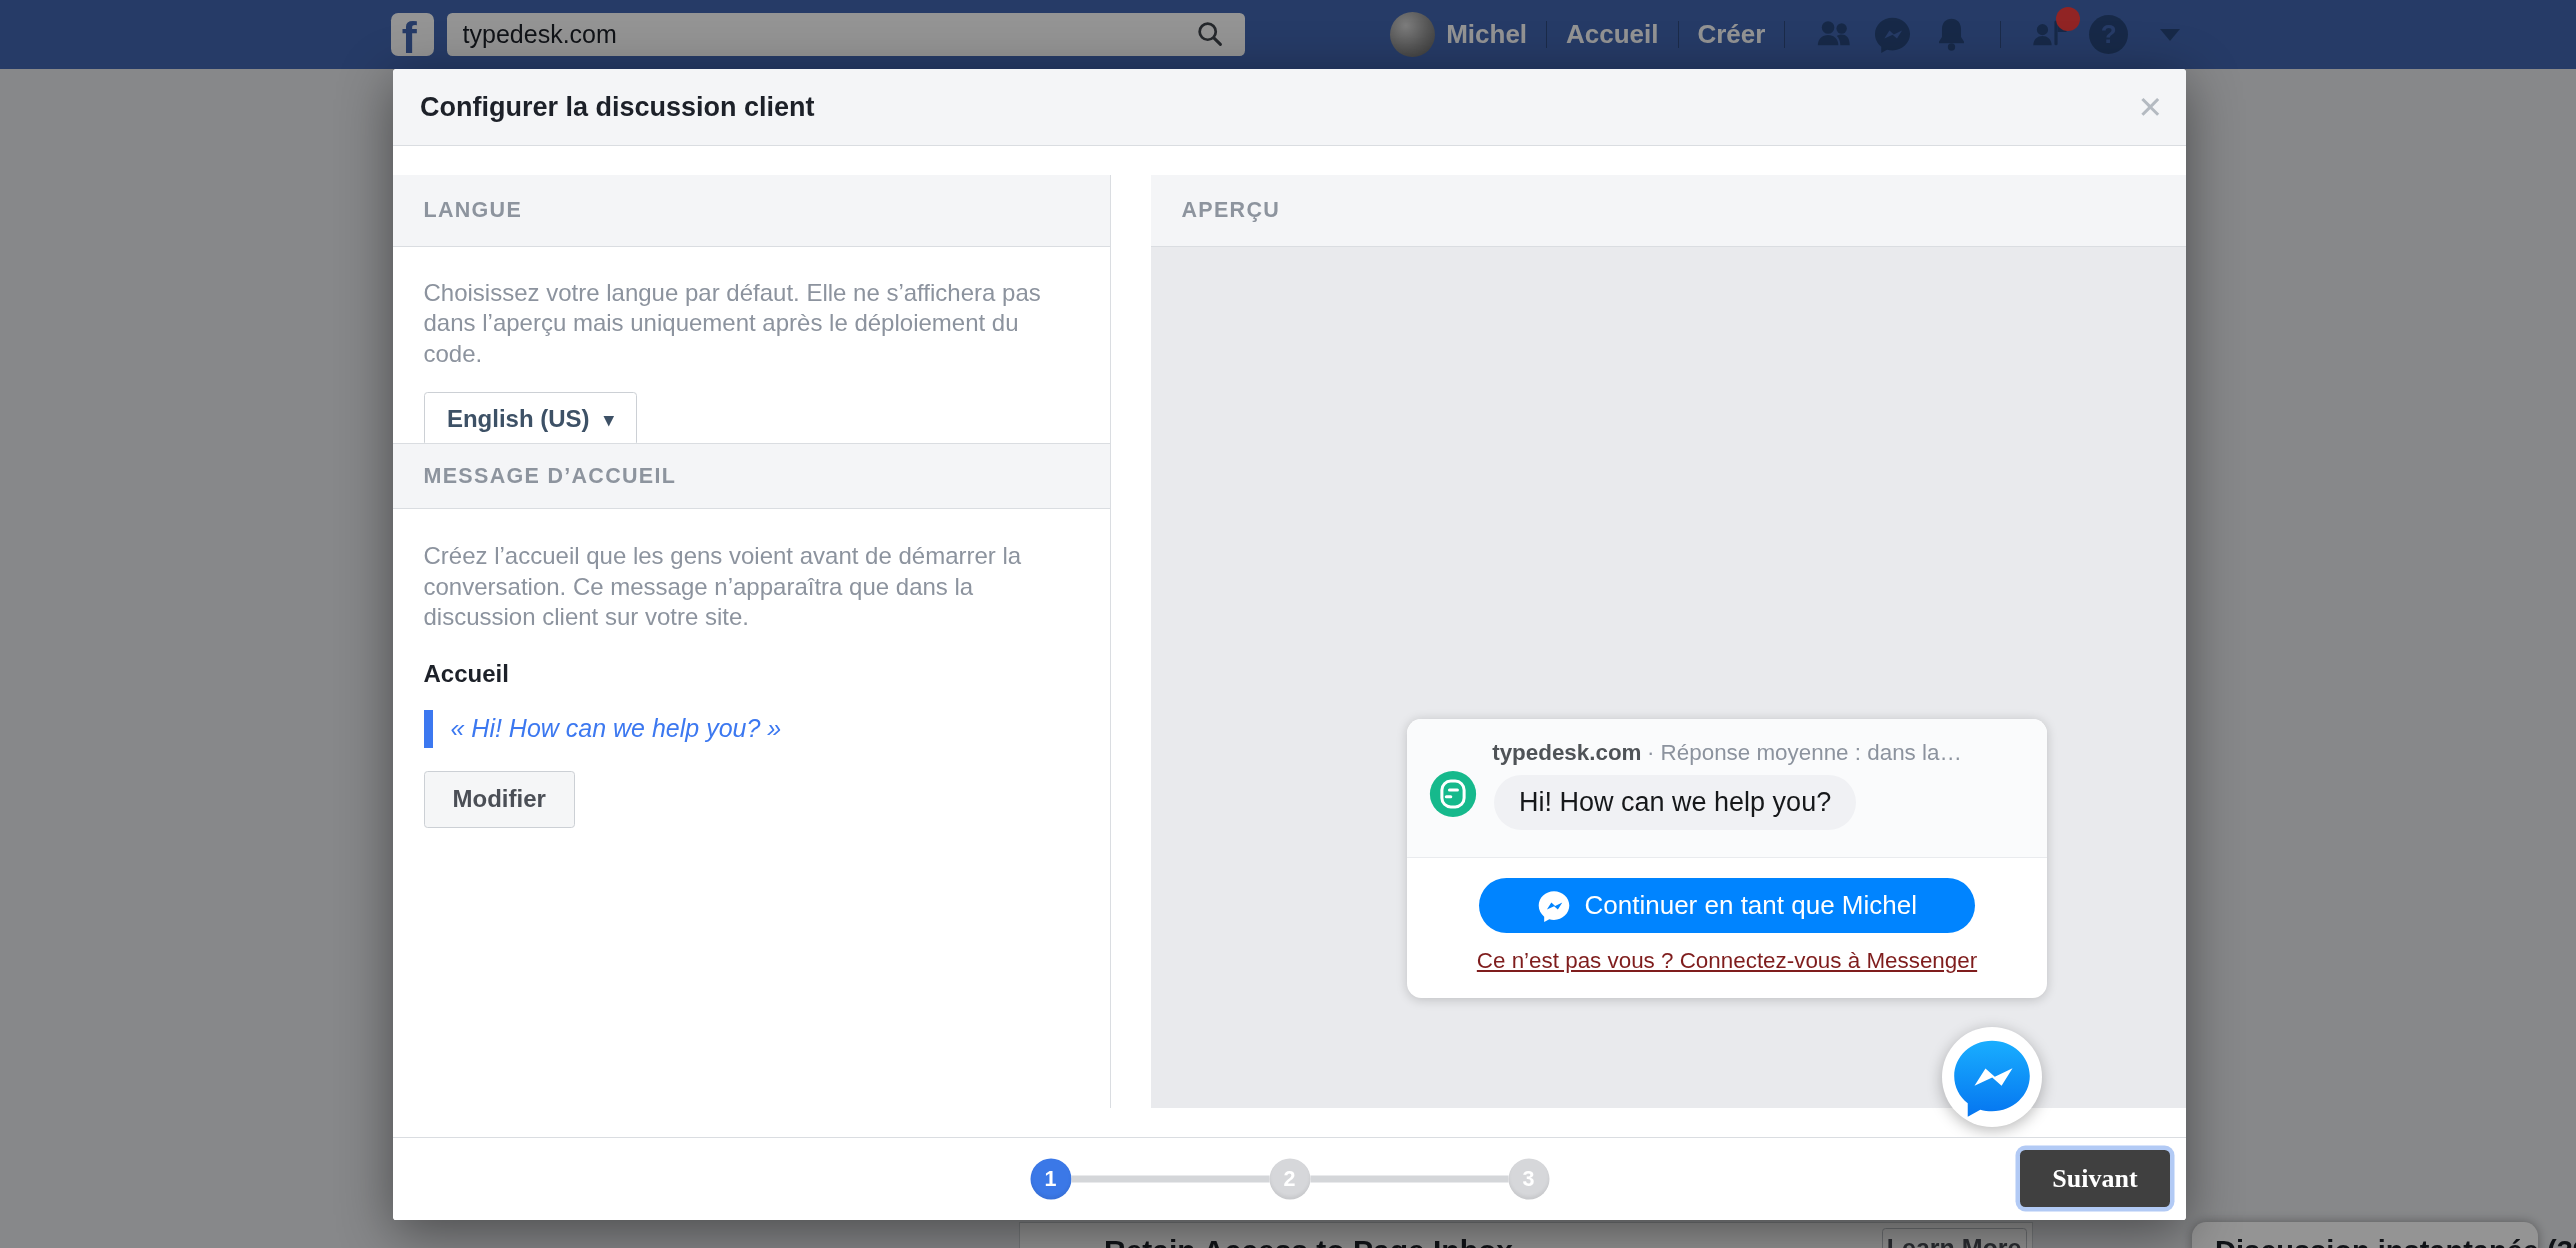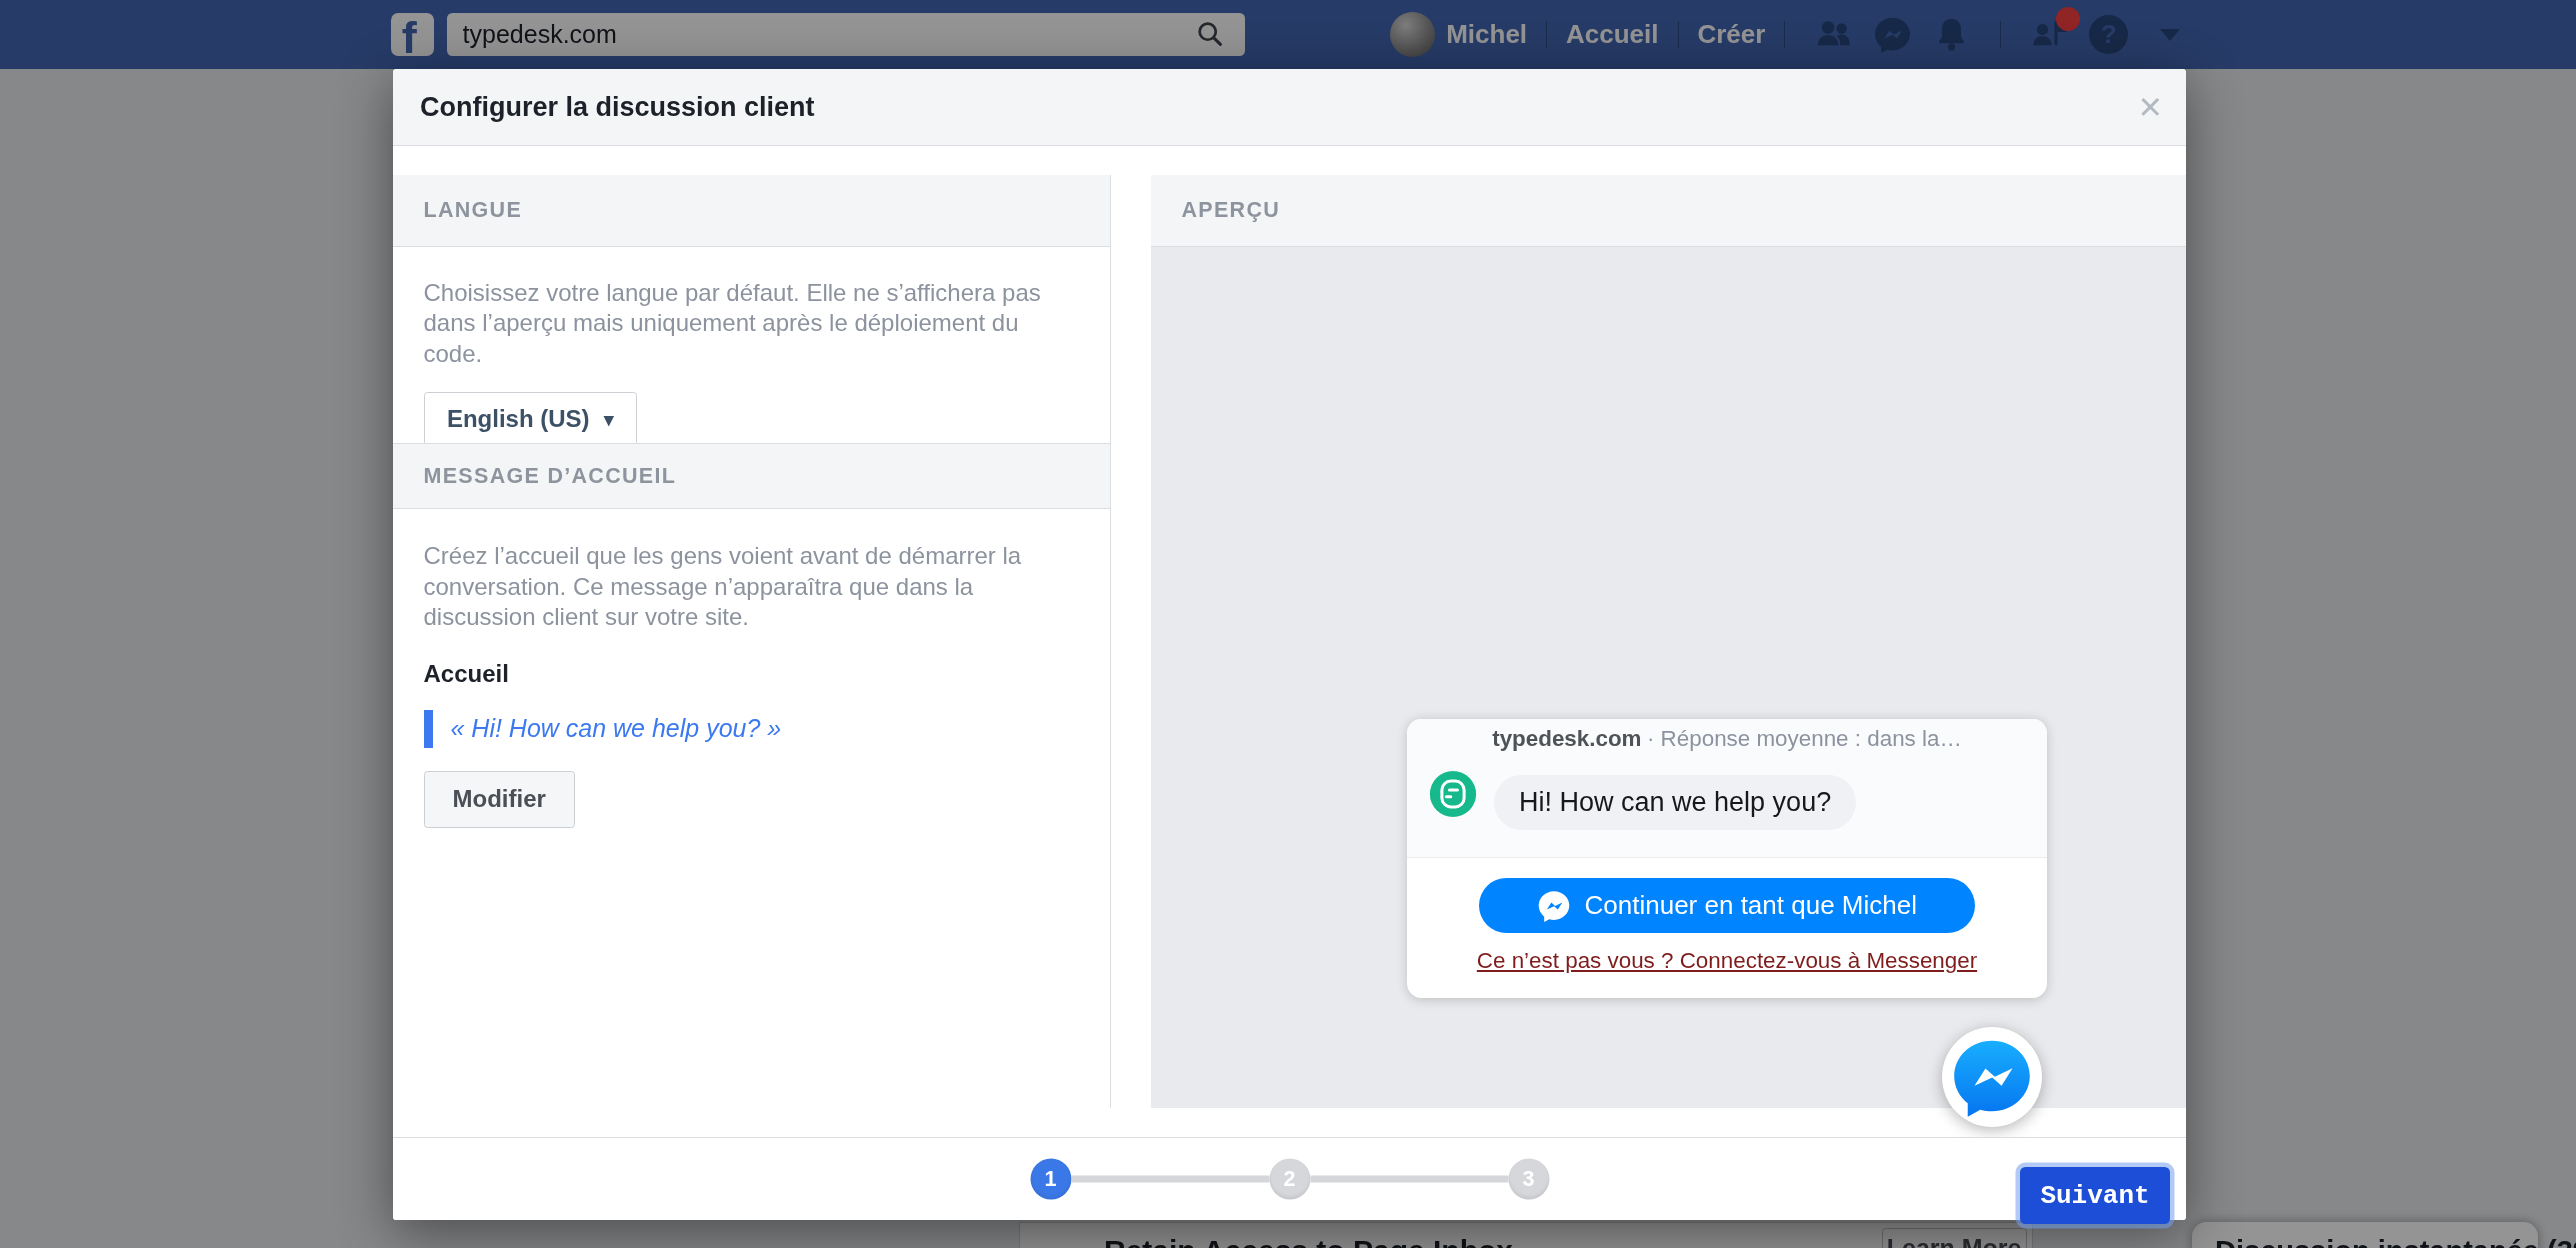--- a/index.html
+++ b/index.html
@@ -61,38 +61,38 @@
   .sec-greet { padding:32px 30.5px 0 30.5px; }
   .field-label { margin-top:27px; font-size:24px; font-weight:bold; color:#1d2129; }
   .quote-row { margin-top:22.4px; display:flex; align-items:center; }
   .quote-bar { width:9px; height:38px; background:#3c78f0; margin-right:18px; flex:0 0 auto; }
   .quote-text { font-size:25px; font-style:italic; color:#3c78f0; }
   .modifier-btn { margin-top:23px; height:57px; padding:0 28px; background:#f5f6f7; border:0.9px solid #ccd0d5; border-radius:3.6px; font-size:24px; font-weight:bold; color:#4b4f56; display:inline-flex; align-items:center; cursor:pointer; font-family:"Liberation Sans", sans-serif; }
 
   .preview-area { flex:1; background:#e9eaed; position:relative; min-height:0; }
   .chat-card { position:absolute; left:256px; top:472px; width:640px; height:279px; background:#ffffff; border-radius:14.4px; box-shadow:0 1.8px 10.8px rgba(0,0,0,0.18); }
   .card-top { height:139px; background:#fafbfc; border-bottom:0.9px solid #e9ebee; border-radius:14.4px 14.4px 0 0; position:relative; }
-  .card-head { position:absolute; top:7px; left:0; right:0; text-align:center; font-size:22.4px; color:#8c939e; white-space:nowrap; }
+  .card-head { position:absolute; top:21px; left:0; right:0; text-align:center; font-size:22.4px; color:#8c939e; white-space:nowrap; }
   .card-head .pname { font-weight:bold; color:#4f5357; margin-right:5.4px; }
   .td-avatar { position:absolute; left:21.5px; top:51px; width:48px; height:48px; }
   .bubble { position:absolute; left:87px; top:56px; height:55px; background:#f0f1f4; border-radius:28px; display:flex; align-items:center; padding:0 25px; font-size:27px; color:#16181a; white-space:nowrap; }
   .card-bottom { text-align:center; padding-top:20px; }
   .msgr-btn { width:496px; height:55px; margin:0 auto; background:#0084ff; border:none; border-radius:28px; display:flex; align-items:center; justify-content:center; gap:13.5px; color:#ffffff; font-size:26px; cursor:pointer; font-family:"Liberation Sans", sans-serif; }
   .msgr-btn svg { width:34px; height:34px; flex:0 0 auto; }
   .switch-link { display:inline-block; margin-top:15.2px; font-size:22.4px; color:#7f1d1d; text-decoration:underline; white-space:nowrap; }
 
   .fab { position:absolute; left:791px; top:780px; width:100px; height:100px; background:#ffffff; border-radius:50%; box-shadow:0 3.6px 14.4px rgba(0,0,0,0.28); display:flex; align-items:center; justify-content:center; cursor:pointer; }
   .fab svg { width:84px; height:84px; }
 
   .modal-footer { height:83px; flex:0 0 auto; background:#ffffff; border-top:0.9px solid #dadde1; position:relative; border-radius:0 0 3.6px 3.6px; }
   .stepper { position:absolute; left:50%; top:50%; transform:translate(-50%,-50%); display:flex; align-items:center; }
   .step { width:41px; height:41px; border-radius:50%; background:#d6d7da; color:#ffffff; font-size:21.5px; font-weight:bold; display:flex; align-items:center; justify-content:center; box-shadow:inset 0 -2.7px 3.6px rgba(0,0,0,0.07); }
   .step.active { background:#3b78e7; }
   .step-line { width:198px; height:7.2px; background:#d4d6d9; }
-  .suivant-btn { position:absolute; right:16px; top:29px; width:150px; height:57px; background:#1d4ed8; border:none; border-radius:5.4px; color:#ffffff; font-size:26px; font-weight:bold; display:flex; align-items:center; justify-content:center; box-shadow:0 0 0 4.5px rgba(114,158,237,0.55); cursor:pointer; font-family:Liberation Mono, monospace; }
+  .suivant-btn { position:absolute; right:16px; top:12px; width:150px; height:57px; background:#404040; border:none; border-radius:5.4px; color:#ffffff; font-size:26px; font-weight:bold; display:flex; align-items:center; justify-content:center; box-shadow:0 0 0 4.5px rgba(114,158,237,0.55); cursor:pointer; font-family:Liberation Serif, serif; }
 </style>
 </head>
 <body>
 
 <div class="root">
 
   <div class="fb-header">
     <div class="fb-header-inner">
       <div class="fb-logo">
           <span>f</span>

